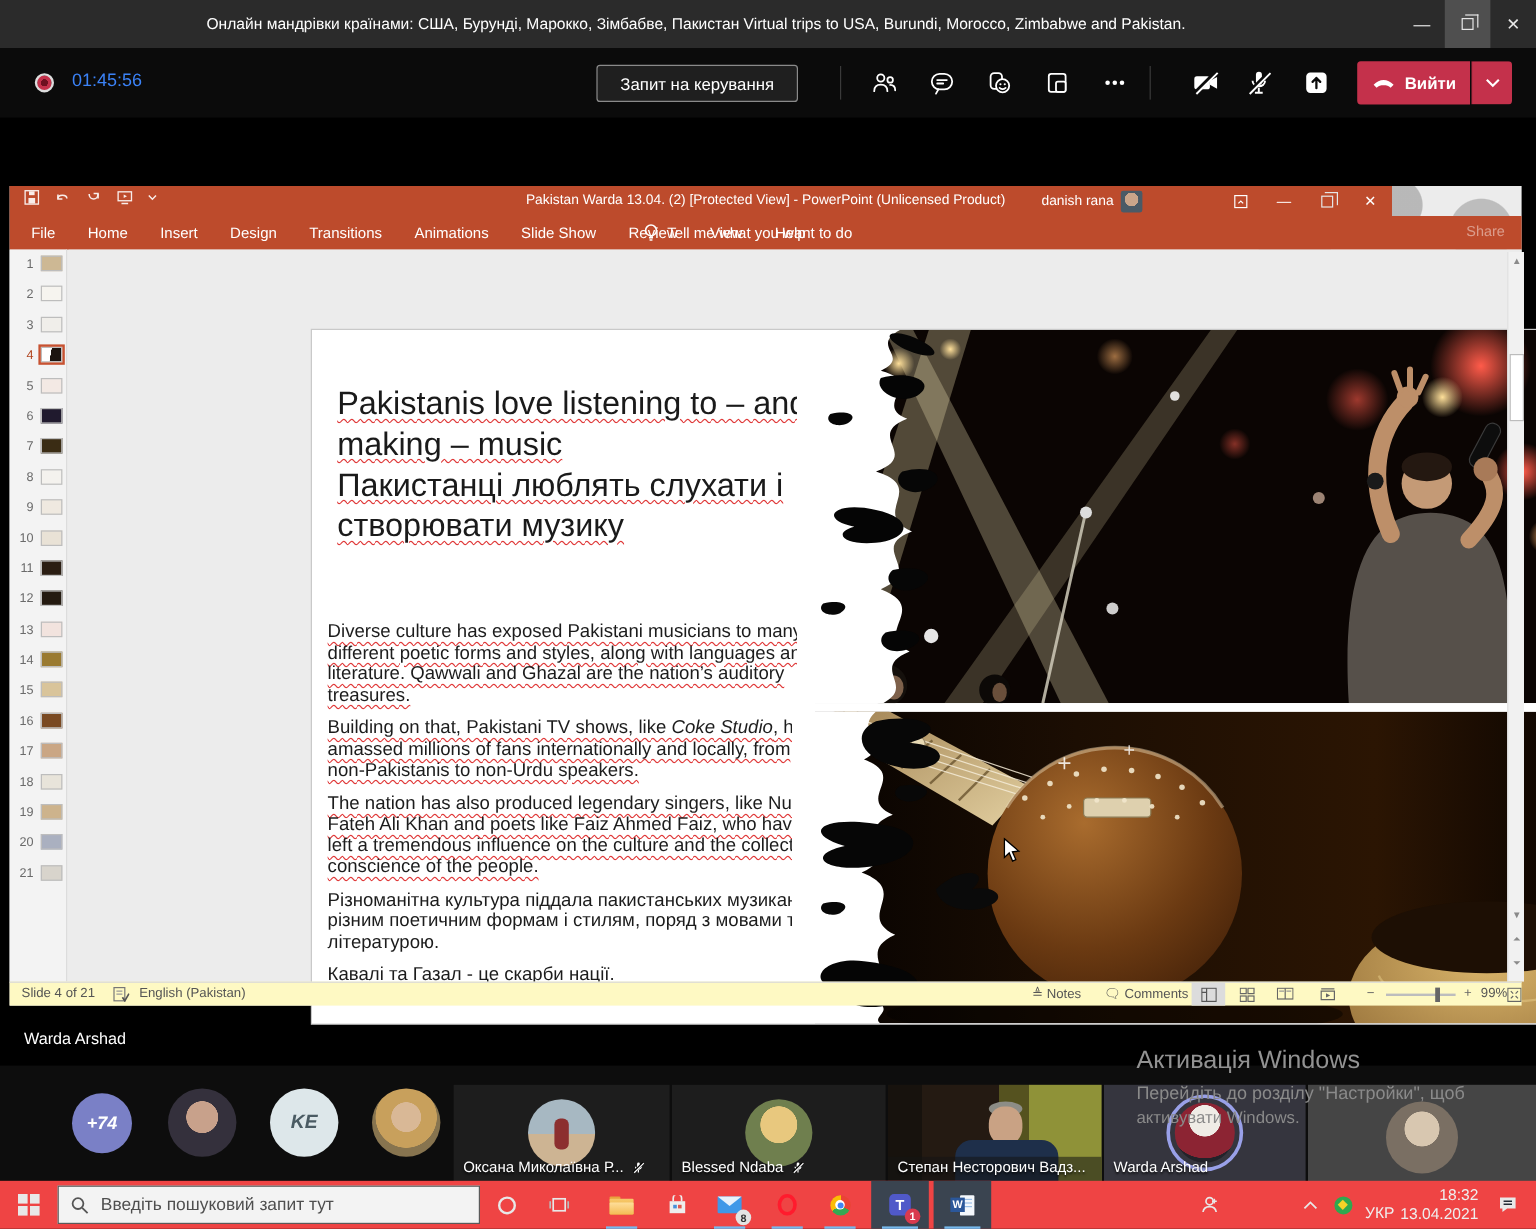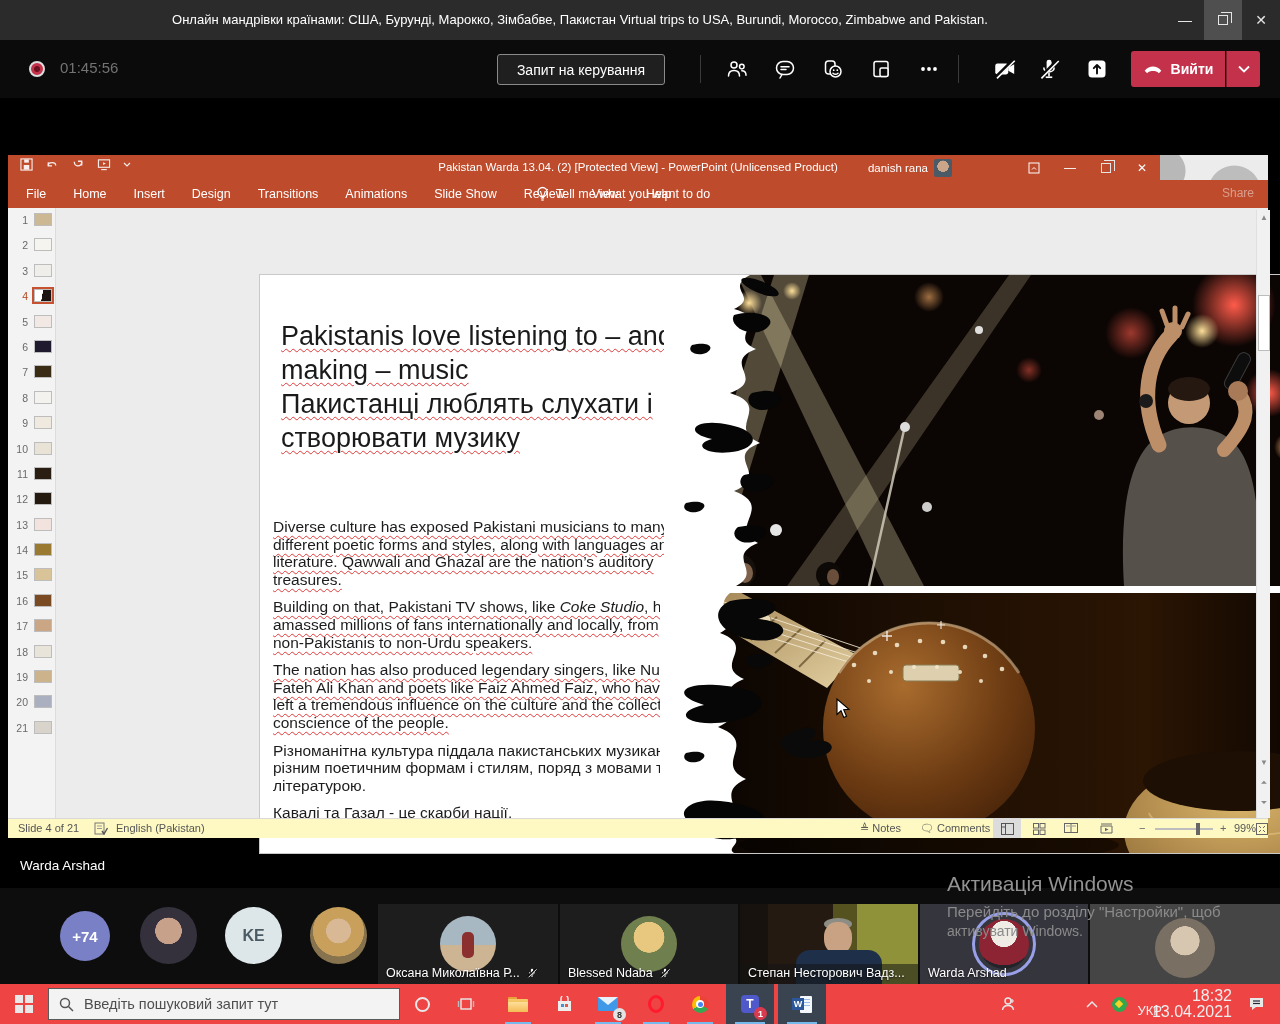--- a/index.html
+++ b/index.html
@@ -15,21 +15,21 @@
     display:flex; align-items:center; justify-content:center; }
   #btn-min{ right:76px; } #btn-restore{ right:38px; background:#4f4f4f; } #btn-close{ right:0; }
   .restore-glyph{ width:10px; height:10px; border:1px solid #e6e6e6; position:relative; }
   .restore-glyph::before{ content:""; position:absolute; left:2px; top:-4px; width:10px; height:10px;
     border:1px solid #e6e6e6; border-left:none; border-bottom:none; }
 
   
   #meetbar { position:absolute; left:0; top:40px; width:1280px; height:58px; background:#0b0b0b; }
   #recdot { position:absolute; left:29px; top:21px; width:16px; height:16px; border-radius:50%;
     border:2px solid #ddd; background:radial-gradient(circle,#6d1020 0 34%,#c4314b 35% 100%); }
-  #timer { position:absolute; left:60px; top:19px; color:#737373; font-size:15px; }
+  #timer { position:absolute; left:60px; top:19px; color:#3b82f6; font-size:15px; }
   #reqctl { position:absolute; left:497px; top:14px; width:168px; height:31px; background:#1f1f1f;
     border:1px solid #8a8a8a; border-radius:3px; color:#fff; font-size:14px;
     display:flex; align-items:center; justify-content:center; }
   .mb-sep { position:absolute; top:15px; width:1px; height:28px; background:#3a3a3a; }
   .mb-icon { position:absolute; top:13px; width:44px; height:32px; display:flex; align-items:center; justify-content:center; }
   #leavebtn { position:absolute; left:1131px; top:11px; width:94px; height:36px; background:#c4314b;
     border-radius:3px 0 0 3px; color:#fff; font-size:14px; font-weight:bold;
     display:flex; align-items:center; justify-content:center; gap:8px; }
   #leavechev { position:absolute; left:1226px; top:11px; width:34px; height:36px; background:#c4314b;
     border-radius:0 3px 3px 0; border-left:1px solid rgba(0,0,0,.35);
@@ -95,21 +95,21 @@
   .viewbtn { position:absolute; top:0; width:28px; height:19px; display:flex; align-items:center; justify-content:center; color:#666; }
   .viewbtn.active { background:#dcdcdc; }
   #zoomtrack { position:absolute; left:1147px; top:9px; width:58px; height:2px; background:#bdbdbd; }
   #zoomknob { position:absolute; left:1188px; top:4px; width:4px; height:12px; background:#666; }
 
   
   #presenter-label { position:absolute; left:20px; top:858px; color:#fff; font-size:13.5px; }
 
   
   #filmstrip { position:absolute; left:0; top:888px; width:1280px; height:96px; background:#0d0d0d; }
-  .pcircle { position:absolute; border-radius:50%; display:flex; align-items:center; justify-content:center; }
+  .pcircle { position:absolute; border-radius:50%; display:flex; align-items:center; justify-content:center;font-style:italic; }
   #ov74 { left:60px; top:23px; width:50px; height:50px; background:#7a80c6; color:#fff; font-size:15px; font-weight:bold; }
   #av1 { left:140px; top:19px; width:57px; height:57px;
     background:radial-gradient(circle at 50% 42%, #c8a18b 0 30%, #34303c 31%); }
   #avKE { left:225px; top:19px; width:57px; height:57px; background:#dde7ea; color:#4a5b63; font-size:16px; font-weight:bold; }
   #av2 { left:310px; top:19px; width:57px; height:57px;
     background:radial-gradient(circle at 50% 42%, #d9b896 0 28%, #c8a05c 29% 58%, #87744f 59%); }
   .tile { position:absolute; top:16px; height:82px; overflow:hidden; }
   .tile-label { position:absolute; left:8px; bottom:6px; color:#fff; font-size:12.5px; white-space:nowrap;
     text-shadow:0 1px 2px rgba(0,0,0,.8); display:flex; align-items:center; gap:6px; }
   #tile1 { left:378px; width:180px; background:#1d1d1d; }
@@ -148,21 +148,21 @@
   .tb-activebg { background:#3a4450; }
   #tb-search { position:absolute; left:48px; top:4px; width:352px; height:32px; background:#f3f3f3;
     border:1px solid #5a5a5a; display:flex; align-items:center; gap:10px; padding:0 10px; }
   #tb-search input { border:none; outline:none; background:transparent; font-size:14.5px; color:#333; width:290px;
     font-family:"Liberation Sans",sans-serif; }
   #tb-search input::placeholder { color:#4f4f4f; }
   .win-logo { display:grid; grid-template-columns:8px 8px; grid-template-rows:8px 8px; gap:1.5px; }
   .win-logo span { background:#e8e8e8; }
   .badge { position:absolute; border-radius:50%; font-size:9px; font-weight:bold;
     display:flex; align-items:center; justify-content:center; }
-  #tray-clock { position:absolute; right:48px; top:4px; text-align:right; color:#eee; font-size:16px; line-height:16px; }
+  #tray-clock { position:absolute; right:48px; top:4px; text-align:right; color:#eee; font-size:13px; line-height:16px; }
   #tray-lang { position:absolute; right:118px; top:0; height:52px; display:flex; align-items:center; color:#eee; font-size:13px; }
 </style>
 </head>
 <body>
 
 <div id="titlebar">
   <div class="wtitle">Онлайн мандрівки країнами: США, Бурунді, Марокко, Зімбабве, Пакистан Virtual trips to USA, Burundi, Morocco, Zimbabwe and Pakistan.</div>
   <div class="wbtn" id="btn-min">—</div>
   <div class="wbtn" id="btn-restore">
       <span class="restore-glyph"></span>

